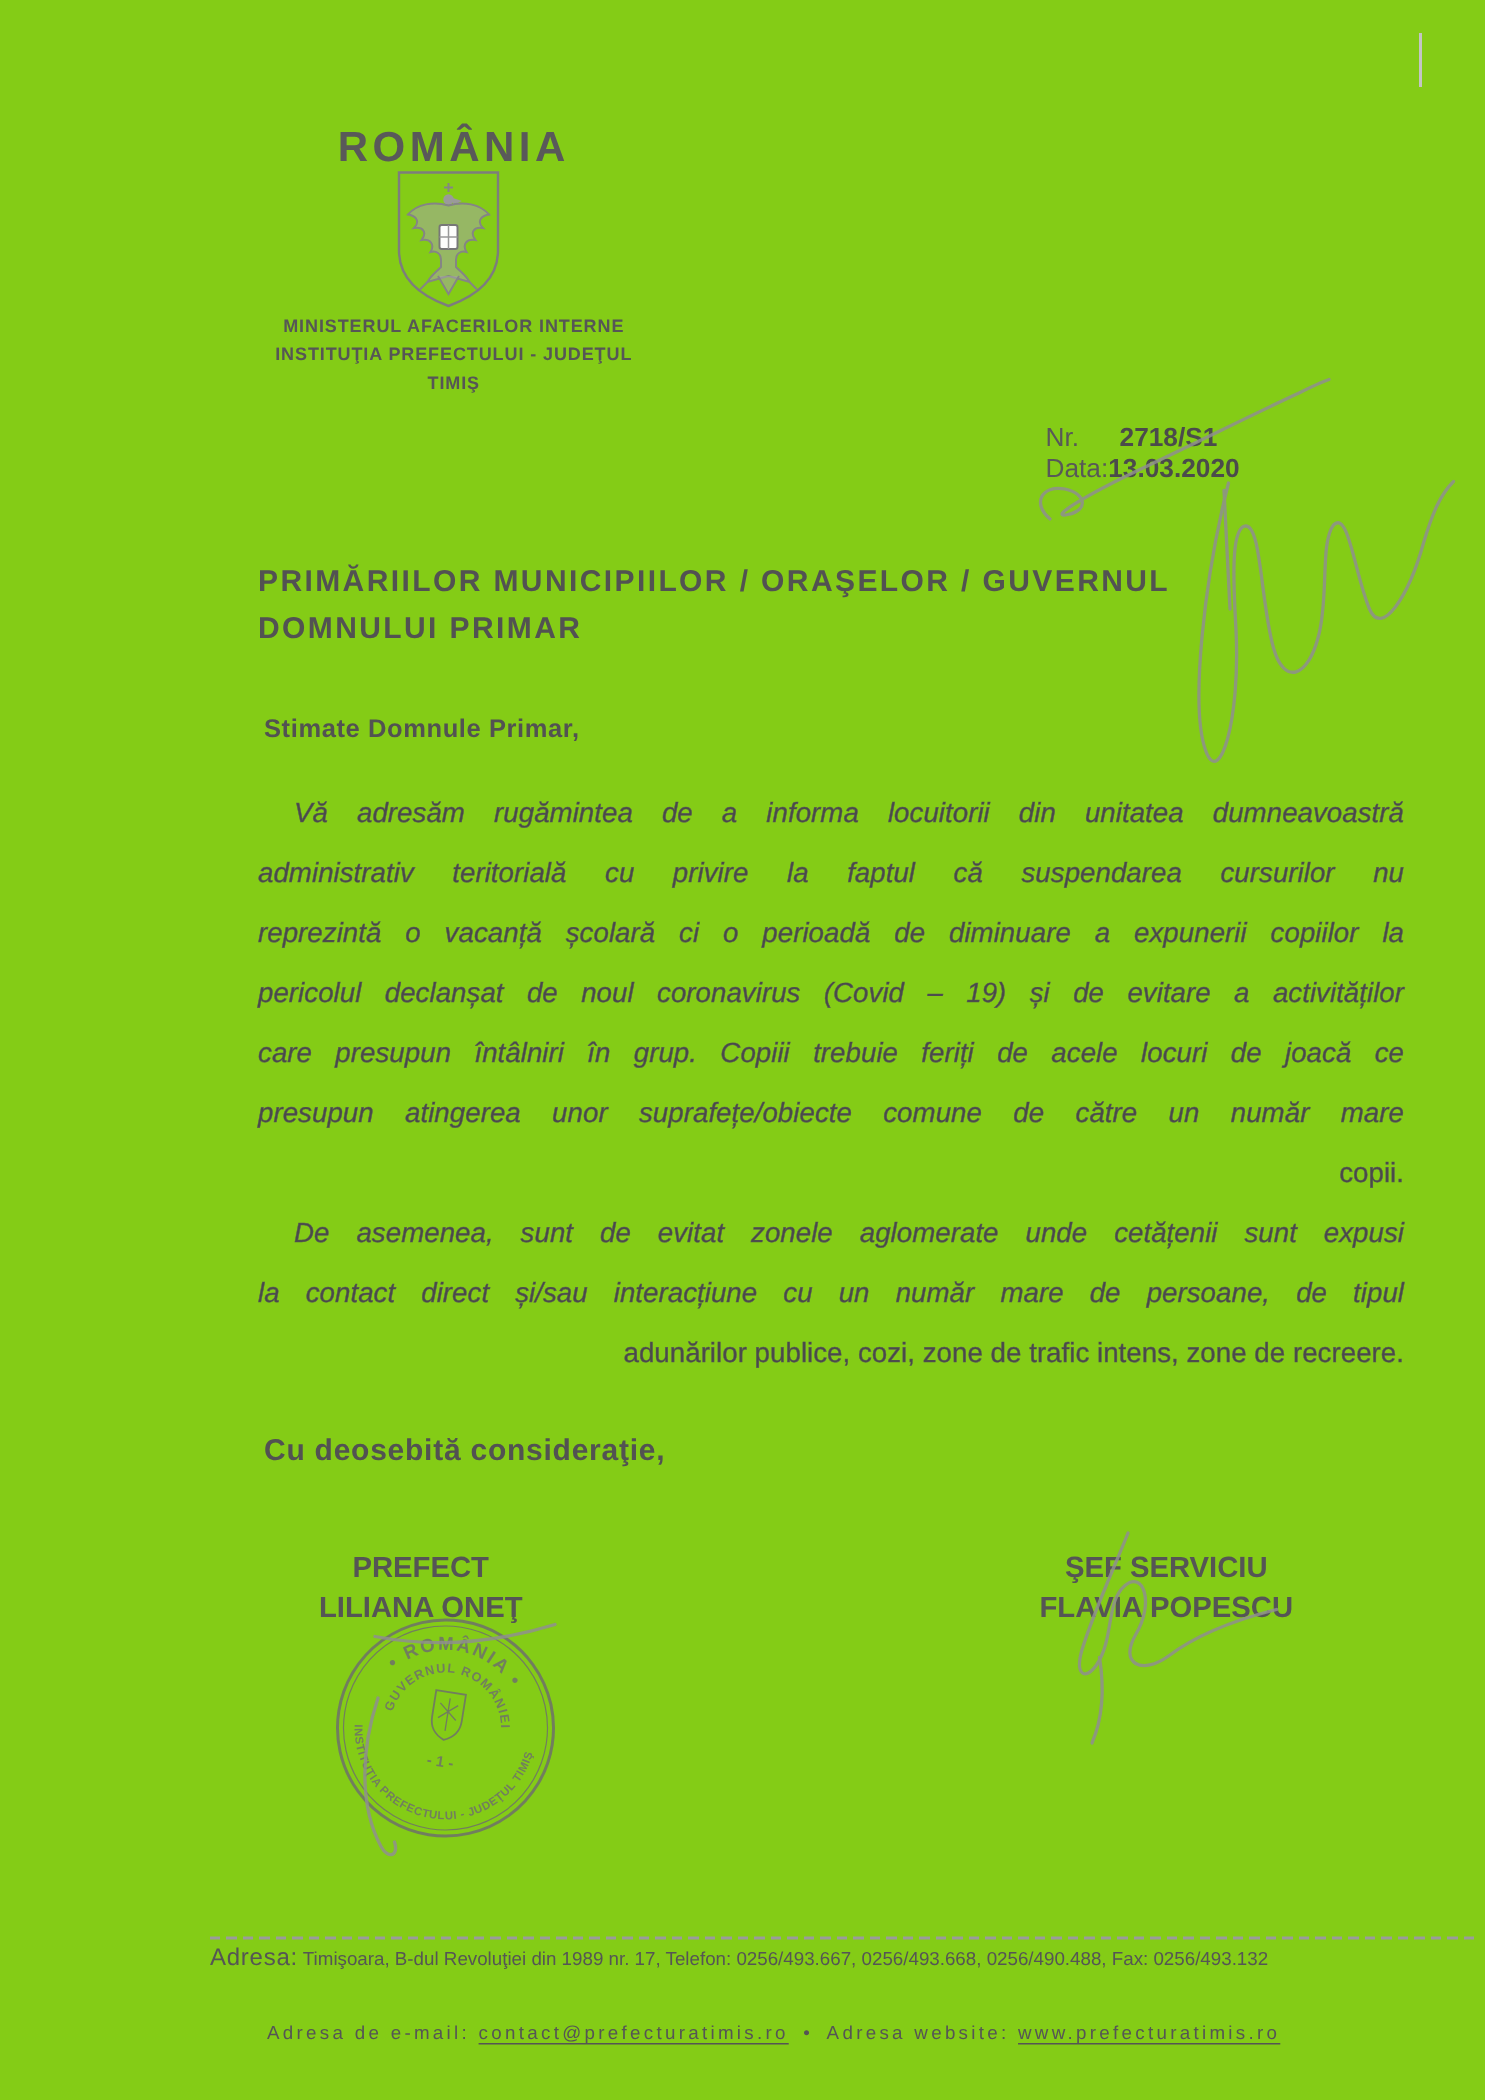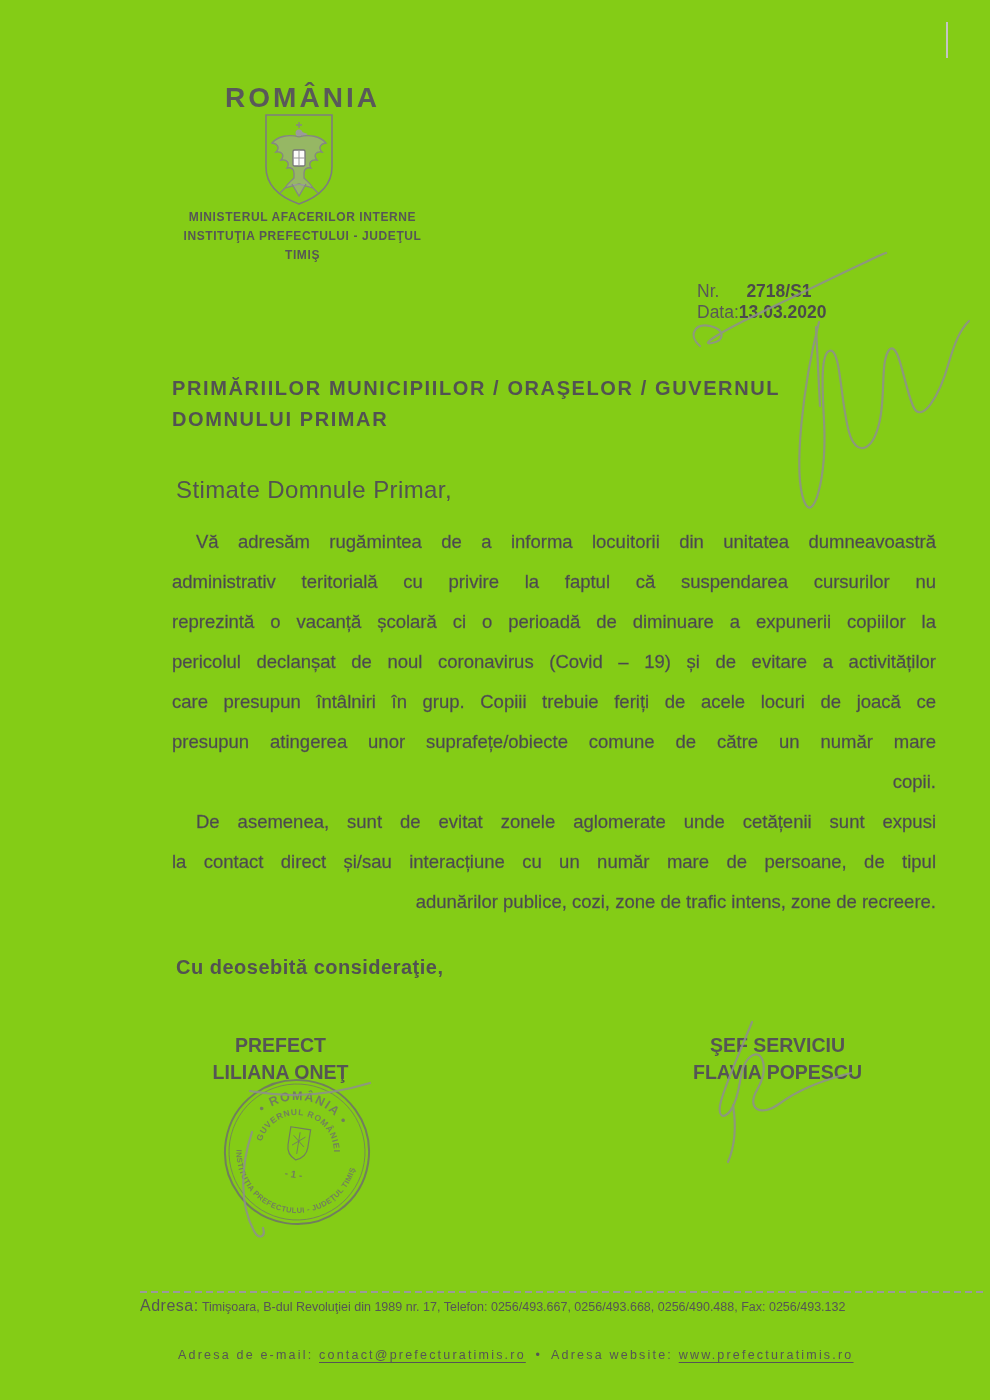--- a/index.html
+++ b/index.html
@@ -20,28 +20,28 @@
 
   
   .ref{left:697px;top:281px;font-size:17.5px;line-height:21px;color:#585858;}
   .ref .val{font-weight:bold;color:#4b4b4b;}
   .ref .nrval{margin-left:27px;}
 
   
   .addressee{left:172px;top:373px;font-size:20px;font-weight:bold;
     line-height:31px;letter-spacing:1.6px;color:#525252;}
 
-  .salutation{left:176px;top:476px;font-size:24px;font-weight:normal;
+  .salutation{left:176px;top:476px;font-size:17px;font-weight:bold;
     letter-spacing:0.4px;color:#525252;}
 
   
   .par{left:172px;width:764px;font-size:18.5px;line-height:40px;color:#4a4a4a;}
   .par1{top:522px;}
   .par2{top:802px;}
-  .jl{text-align:justify;text-align-last:justify;height:40px;overflow:visible;}
+  .jl{text-align:justify;text-align-last:justify;height:40px;overflow:visible;font-style:italic;}
   .ll{text-align:right;height:40px;}
   .ind{text-indent:24px;}
 
   .closing{left:176px;top:956px;font-size:20px;font-weight:bold;
     letter-spacing:0.5px;color:#525252;}
 
   
   .sigcol{font-size:19.5px;font-weight:bold;line-height:27px;text-align:center;color:#555;}
   .sig-left{left:178px;top:1032px;width:205px;}
   .sig-right{left:660px;top:1032px;width:235px;}

